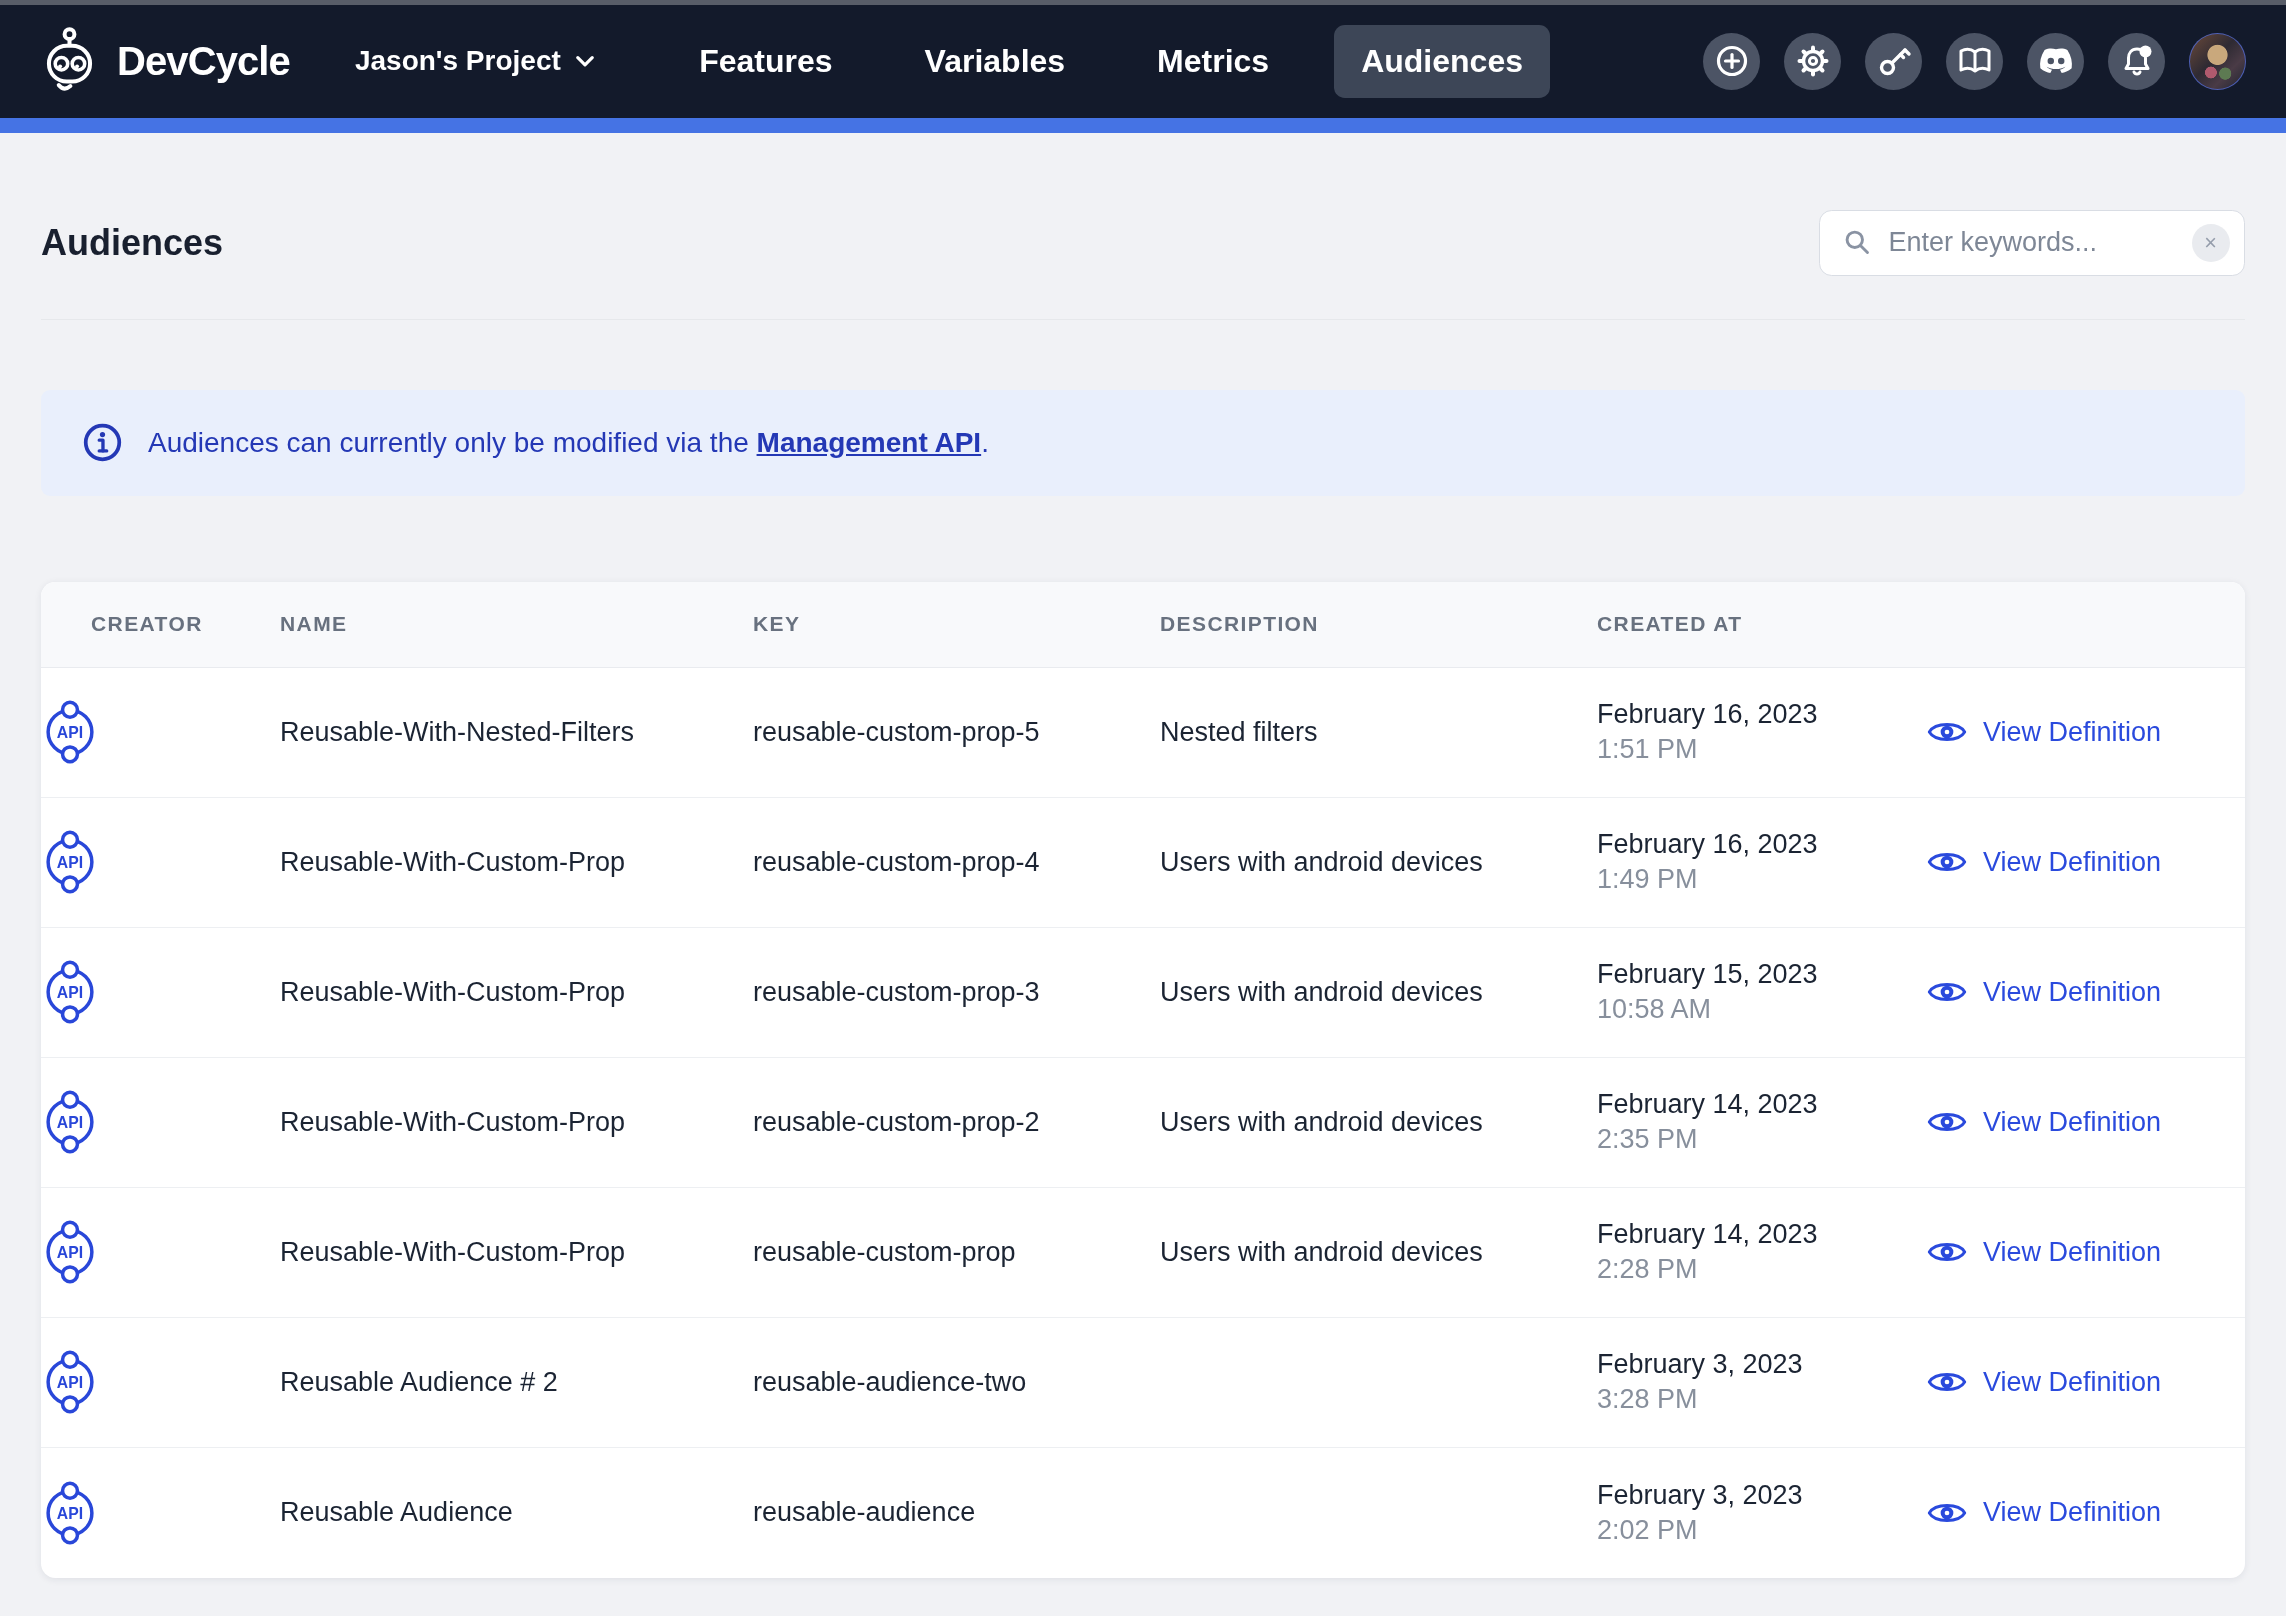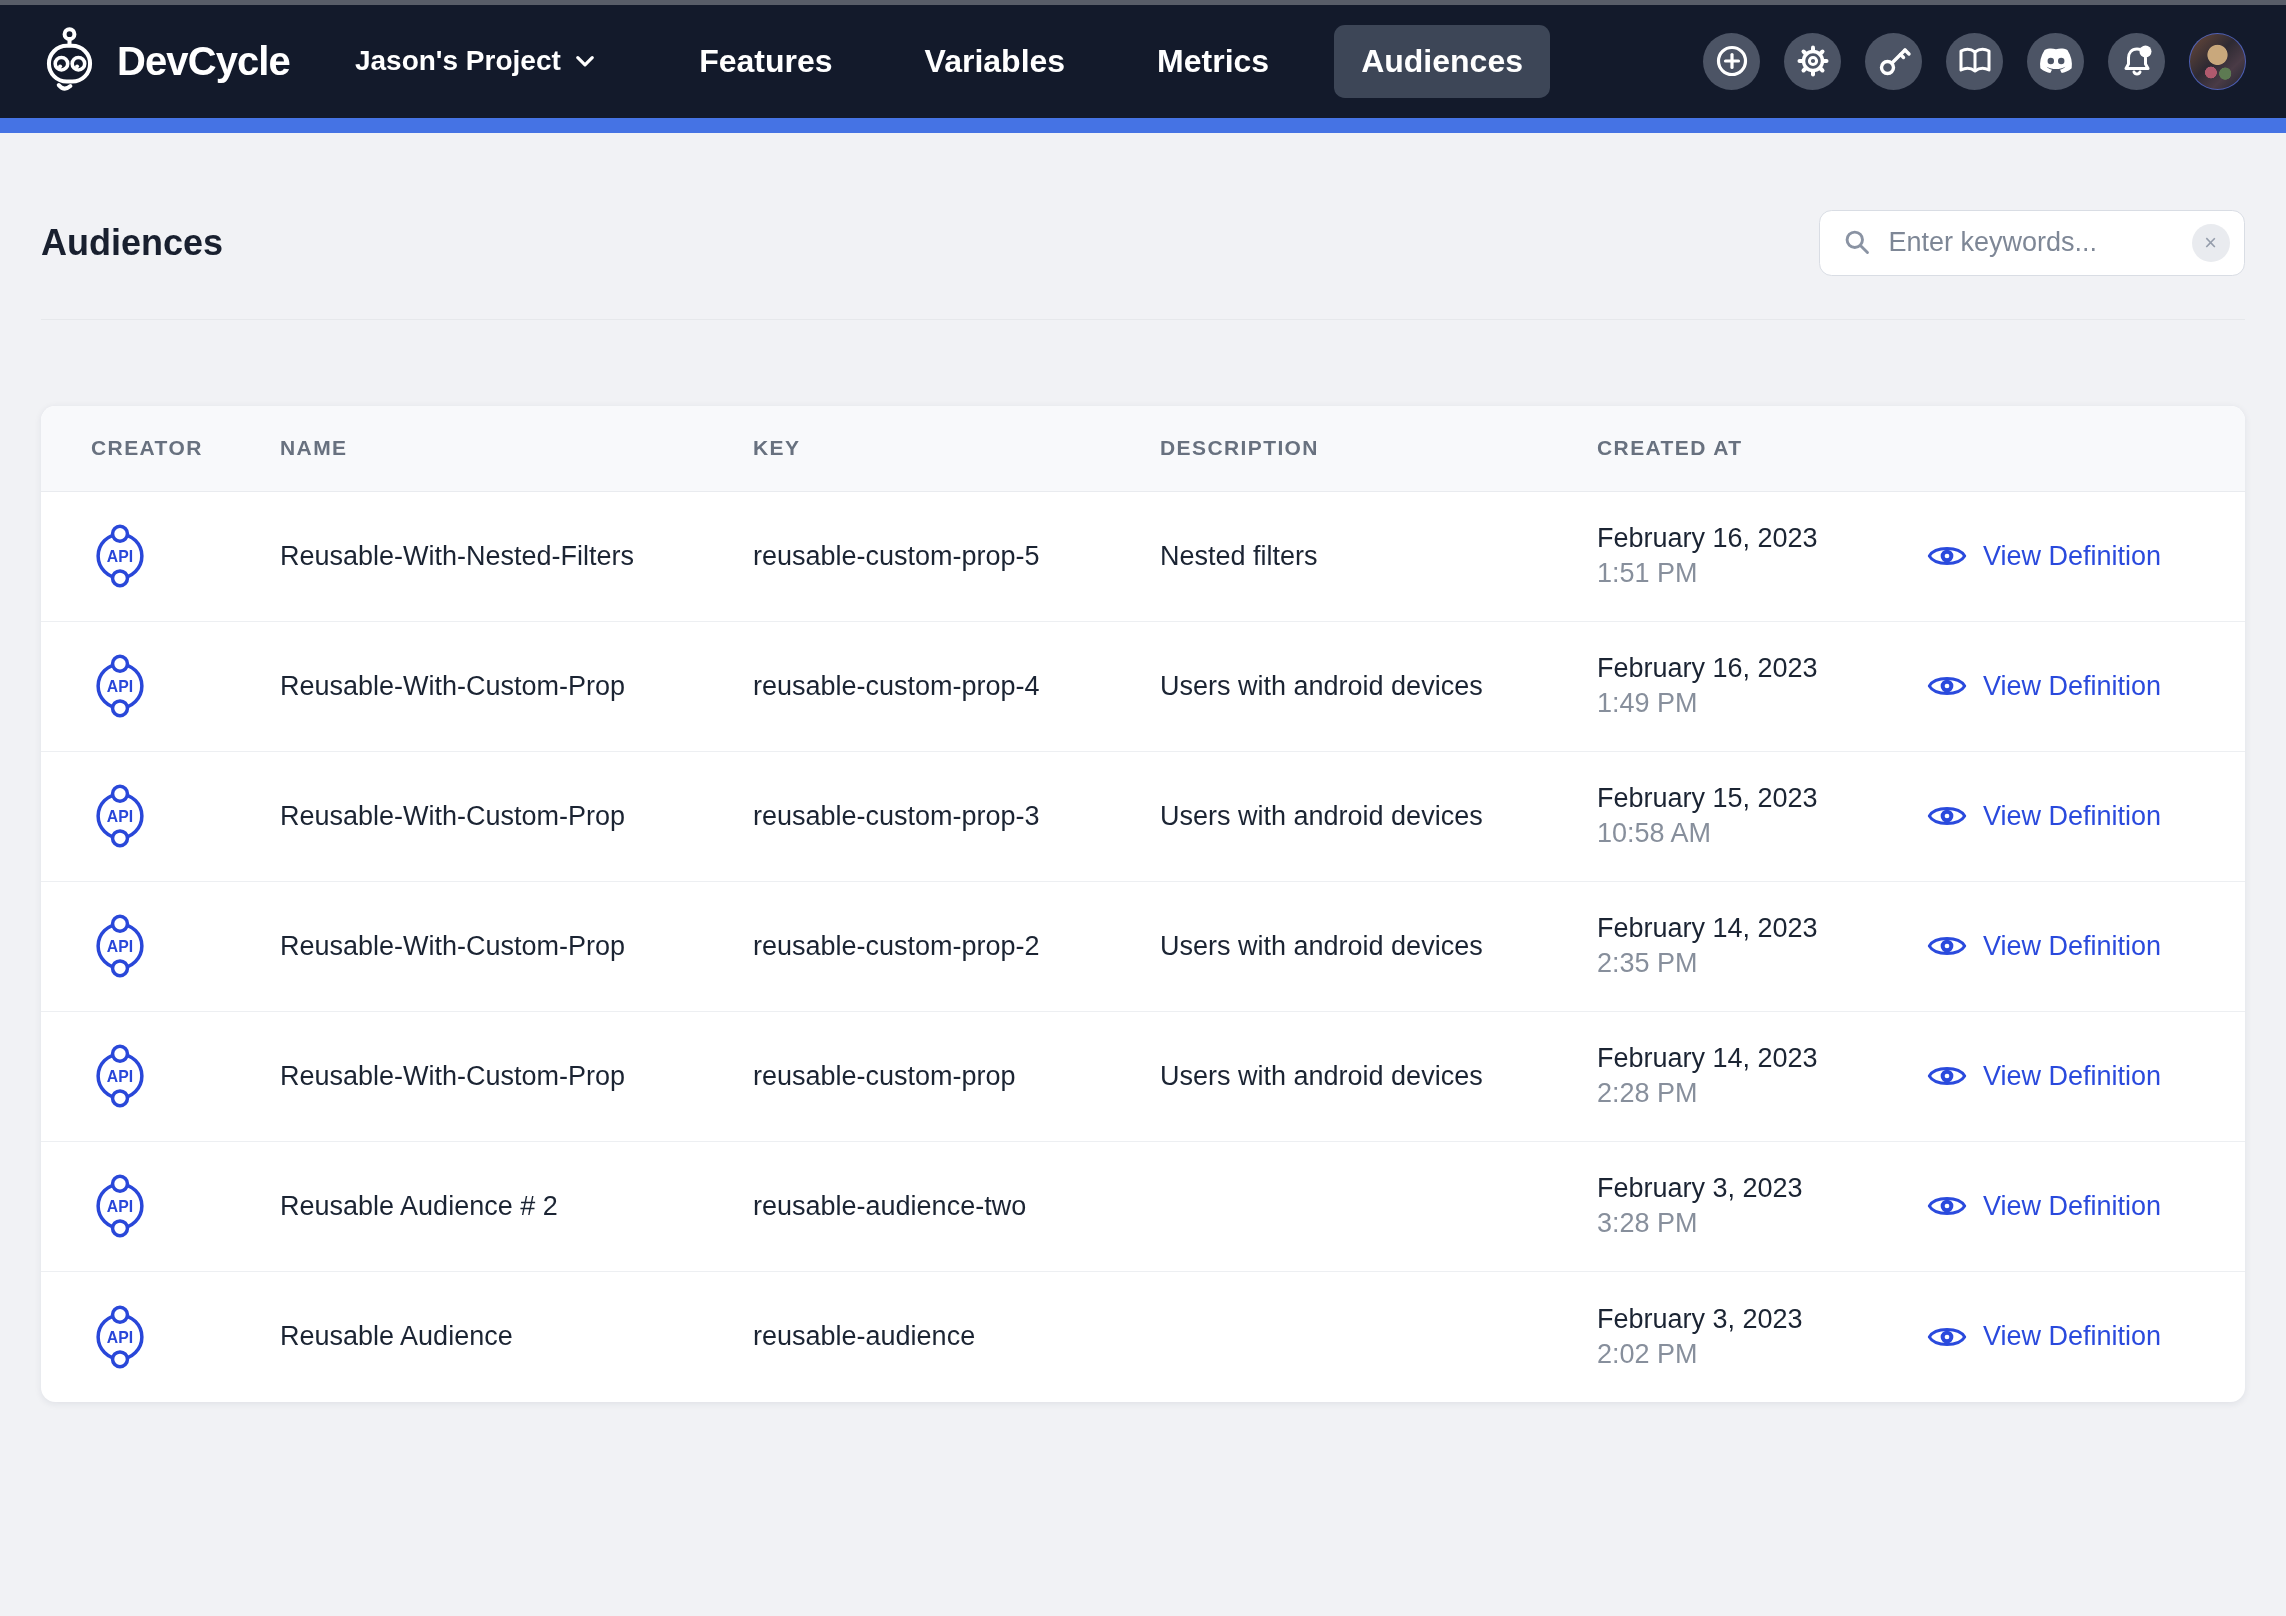--- a/index.html
+++ b/index.html
@@ -91,21 +91,21 @@
   .thead {
     height:86px; background:#f8f9fb; border-bottom:1.8px solid #e9ebef;
   }
   .th {
     font-size:21px; font-weight:bold; letter-spacing:1.4px;
     color:#68717f; text-transform:uppercase;
   }
   .th.creator { padding-left:50px; }
   .trow { height:130px; border-bottom:1.8px solid #edeff2; }
   .trow:last-child { border-bottom:none; }
-  .cell-creator { padding-left:50px; display:flex; }
+  .cell-creator { display:flex; }
   .cell-text { font-size:27px; color:#1b2433; padding-right:40px; }
   .created-date { font-size:27px; color:#1b2433; }
   .created-time { font-size:27px; color:#878f9c; margin-top:4px; }
   .view-link {
     display:flex; align-items:center; gap:16px; cursor:pointer;
     color:#2a4add; font-size:27px; font-weight:500; text-decoration:none;
   }
   svg { display:block; }
 </style>
 </head>
@@ -228,20 +228,31 @@
       </span>
       <input class="search-input" type="text" placeholder="Enter keywords..." style="">
       <div class="search-clear">
         <span>×</span>
       </div>
     </div>
   </div>
 
   <hr class="title-divider">
 
+  <div class="banner">
+    <span>
+      <svg width="41" height="41" viewBox="0 0 44 44" fill="none">
+        <circle cx="22" cy="22" r="18" stroke="#2438b5" stroke-width="4"></circle>
+        <circle cx="22" cy="13.5" r="2.8" fill="#2438b5"></circle>
+        <path d="M18.5 19.5 L22.5 19.5 L22.5 31" stroke="#2438b5" stroke-width="3.6" fill="none" stroke-linecap="round" stroke-linejoin="round"></path>
+        <line x1="18.5" y1="31" x2="26.5" y2="31" stroke="#2438b5" stroke-width="3.6" stroke-linecap="round"></line>
+      </svg>
+    </span>
+    <div class="banner-text"><span>Audiences can currently only be modified via the </span><a class="banner-link">Management API</a><span>.</span></div>
+  </div>
 
   <div class="table-card">
     <div class="tgrid thead">
       <div class="th creator">Creator</div>
       <div class="th">Name</div>
       <div class="th">Key</div>
       <div class="th">Description</div>
       <div class="th">Created At</div>
       <div class="th"></div>
     </div>

